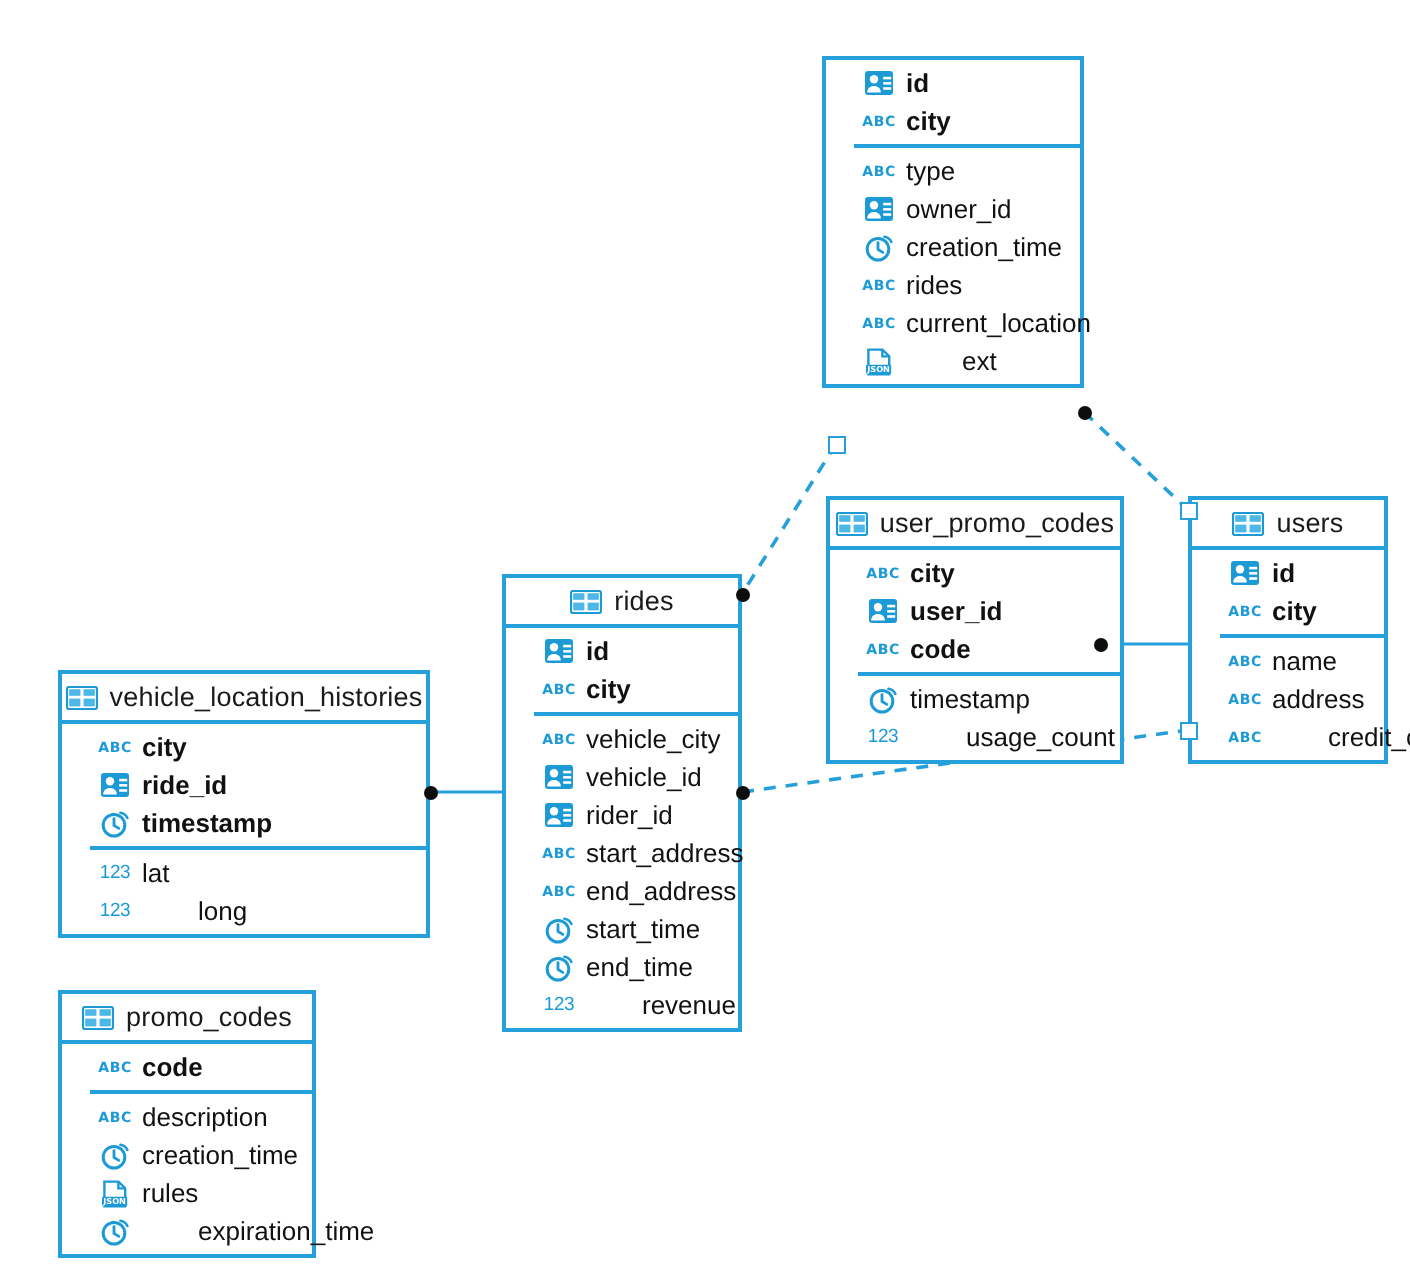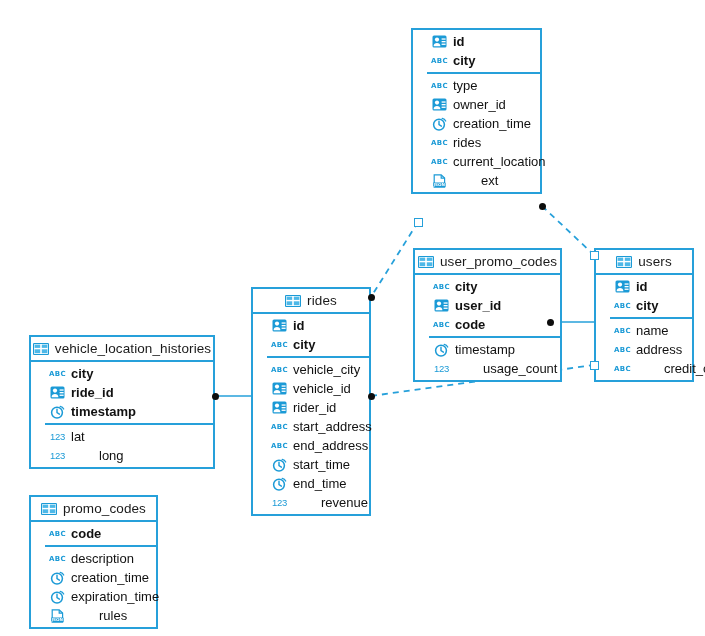--- a/index.html
+++ b/index.html
@@ -426,37 +426,37 @@
               <circle cx="7" cy="7.6" r="5.4" fill="#ffffff" stroke="#1b9ad6" stroke-width="1.5"></circle>
               <path d="M7 4.3v3.4l2.4 1.5" fill="none" stroke="#1b9ad6" stroke-width="1.4" stroke-linecap="round"></path>
               <path d="M10.2 1.4c1.6.3 2.9 1.3 3.5 2.6" fill="none" stroke="#1b9ad6" stroke-width="1.3" stroke-linecap="round"></path>
             </svg>
           </span>
           <span class="fname">creation_time</span>
         </div>
         <div class="row">
           <span class="ico">
             <svg width="15" height="14" viewBox="0 0 15 14">
-              <circle cx="7" cy="7.6" r="5.4" fill="#ffffff" stroke="#1b9ad6" stroke-width="1.5"></circle>
-              <path d="M7 4.3v3.4l2.4 1.5" fill="none" stroke="#1b9ad6" stroke-width="1.4" stroke-linecap="round"></path>
-              <path d="M10.2 1.4c1.6.3 2.9 1.3 3.5 2.6" fill="none" stroke="#1b9ad6" stroke-width="1.3" stroke-linecap="round"></path>
-            </svg>
-          </span>
-          <span class="fname">expiration_time</span>
-        </div>
-        <div class="row">
-          <span class="ico">
-            <svg width="15" height="14" viewBox="0 0 15 14">
               <path d="M2.2 0.8h7.0l3.4 3.3v9.1H2.2z" fill="#ffffff" stroke="#1b9ad6" stroke-width="1.2"></path>
               <path d="M9.2 0.9v3.3h3.3" fill="none" stroke="#1b9ad6" stroke-width="1.2"></path>
               <rect x="1.0" y="8.4" width="12.6" height="4.6" rx="0.6" fill="#1b9ad6"></rect>
               <text x="7.3" y="12.1" font-family="DejaVu Sans, sans-serif" font-size="4.1" font-weight="bold" fill="#ffffff" text-anchor="middle">JSON</text>
             </svg>
           </span>
           <span class="fname">rules</span>
+        </div>
+        <div class="row">
+          <span class="ico">
+            <svg width="15" height="14" viewBox="0 0 15 14">
+              <circle cx="7" cy="7.6" r="5.4" fill="#ffffff" stroke="#1b9ad6" stroke-width="1.5"></circle>
+              <path d="M7 4.3v3.4l2.4 1.5" fill="none" stroke="#1b9ad6" stroke-width="1.4" stroke-linecap="round"></path>
+              <path d="M10.2 1.4c1.6.3 2.9 1.3 3.5 2.6" fill="none" stroke="#1b9ad6" stroke-width="1.3" stroke-linecap="round"></path>
+            </svg>
+          </span>
+          <span class="fname">expiration_time</span>
         </div>
       </div>
     </div>
     <div class="sq" style="left: 413.5px; top: 217.5px;"></div>
     <div class="dot" style="left: 367.5px; top: 293.5px;"></div>
     <div class="dot" style="left: 538.5px; top: 202.5px;"></div>
     <div class="sq" style="left: 589.5px; top: 250.5px;"></div>
     <div class="dot" style="left: 546.5px; top: 318.5px;"></div>
     <div class="dot" style="left: 367.5px; top: 392.5px;"></div>
     <div class="sq" style="left: 589.5px; top: 360.5px;"></div>

